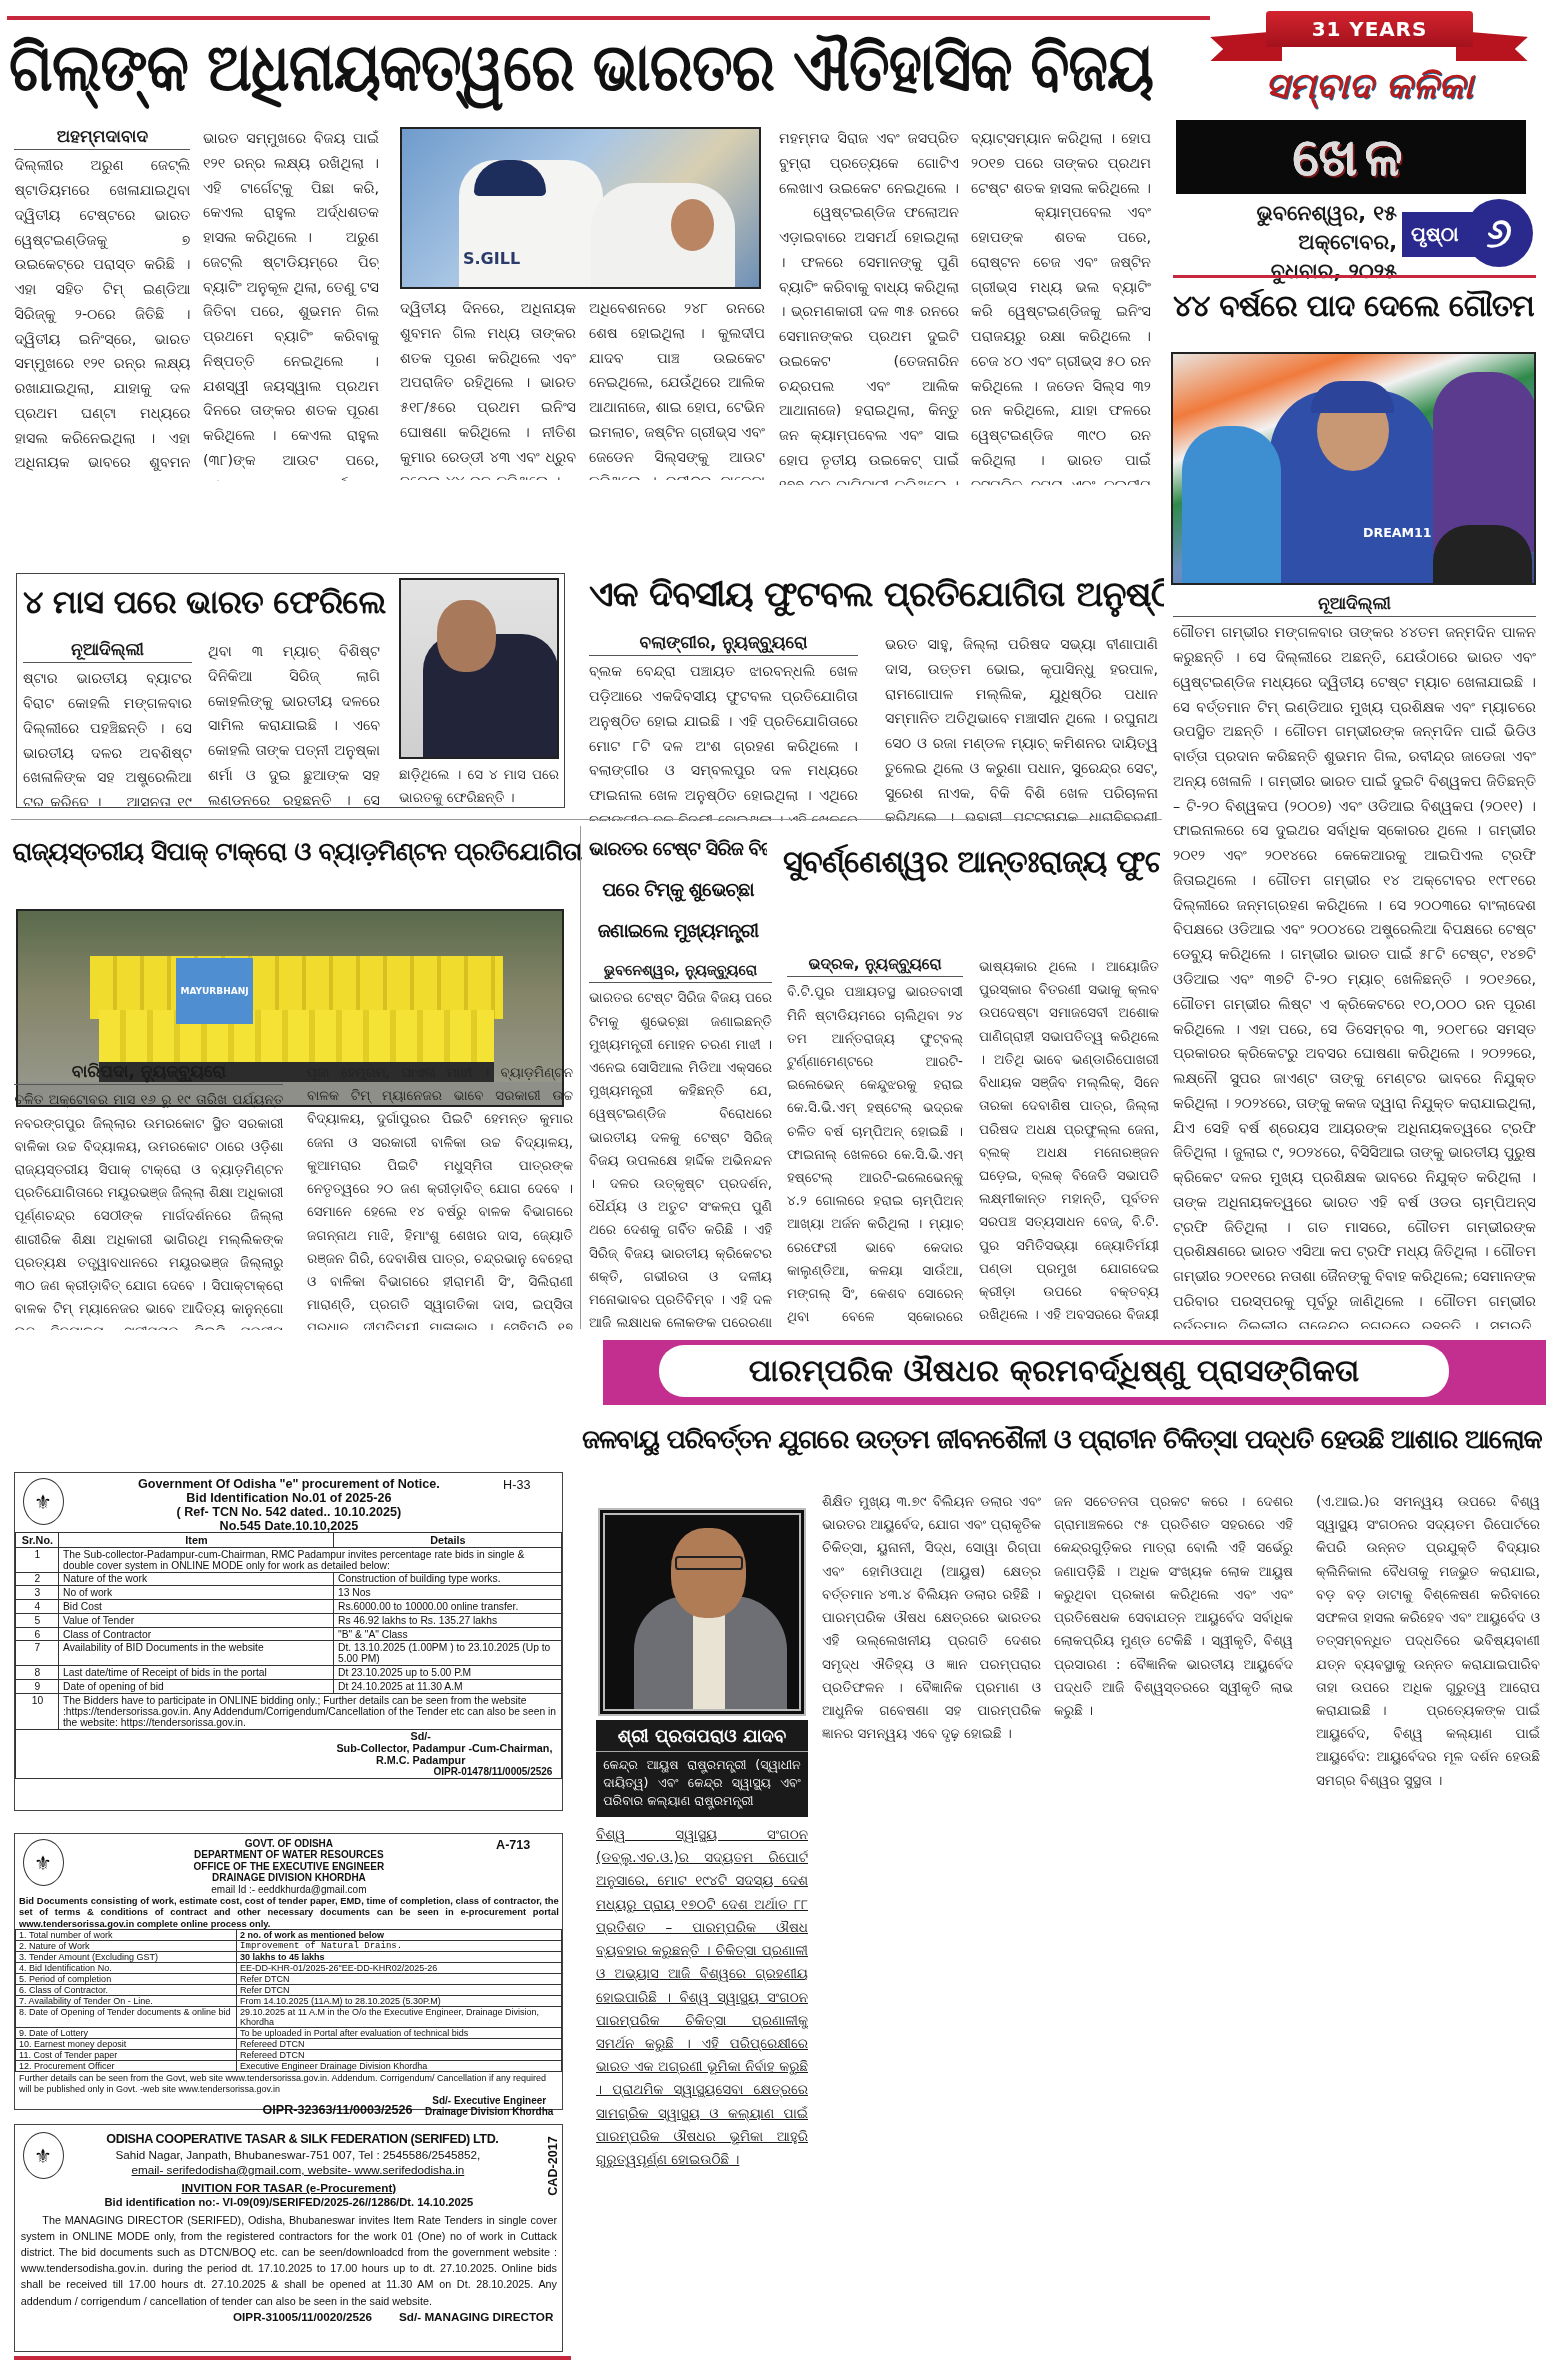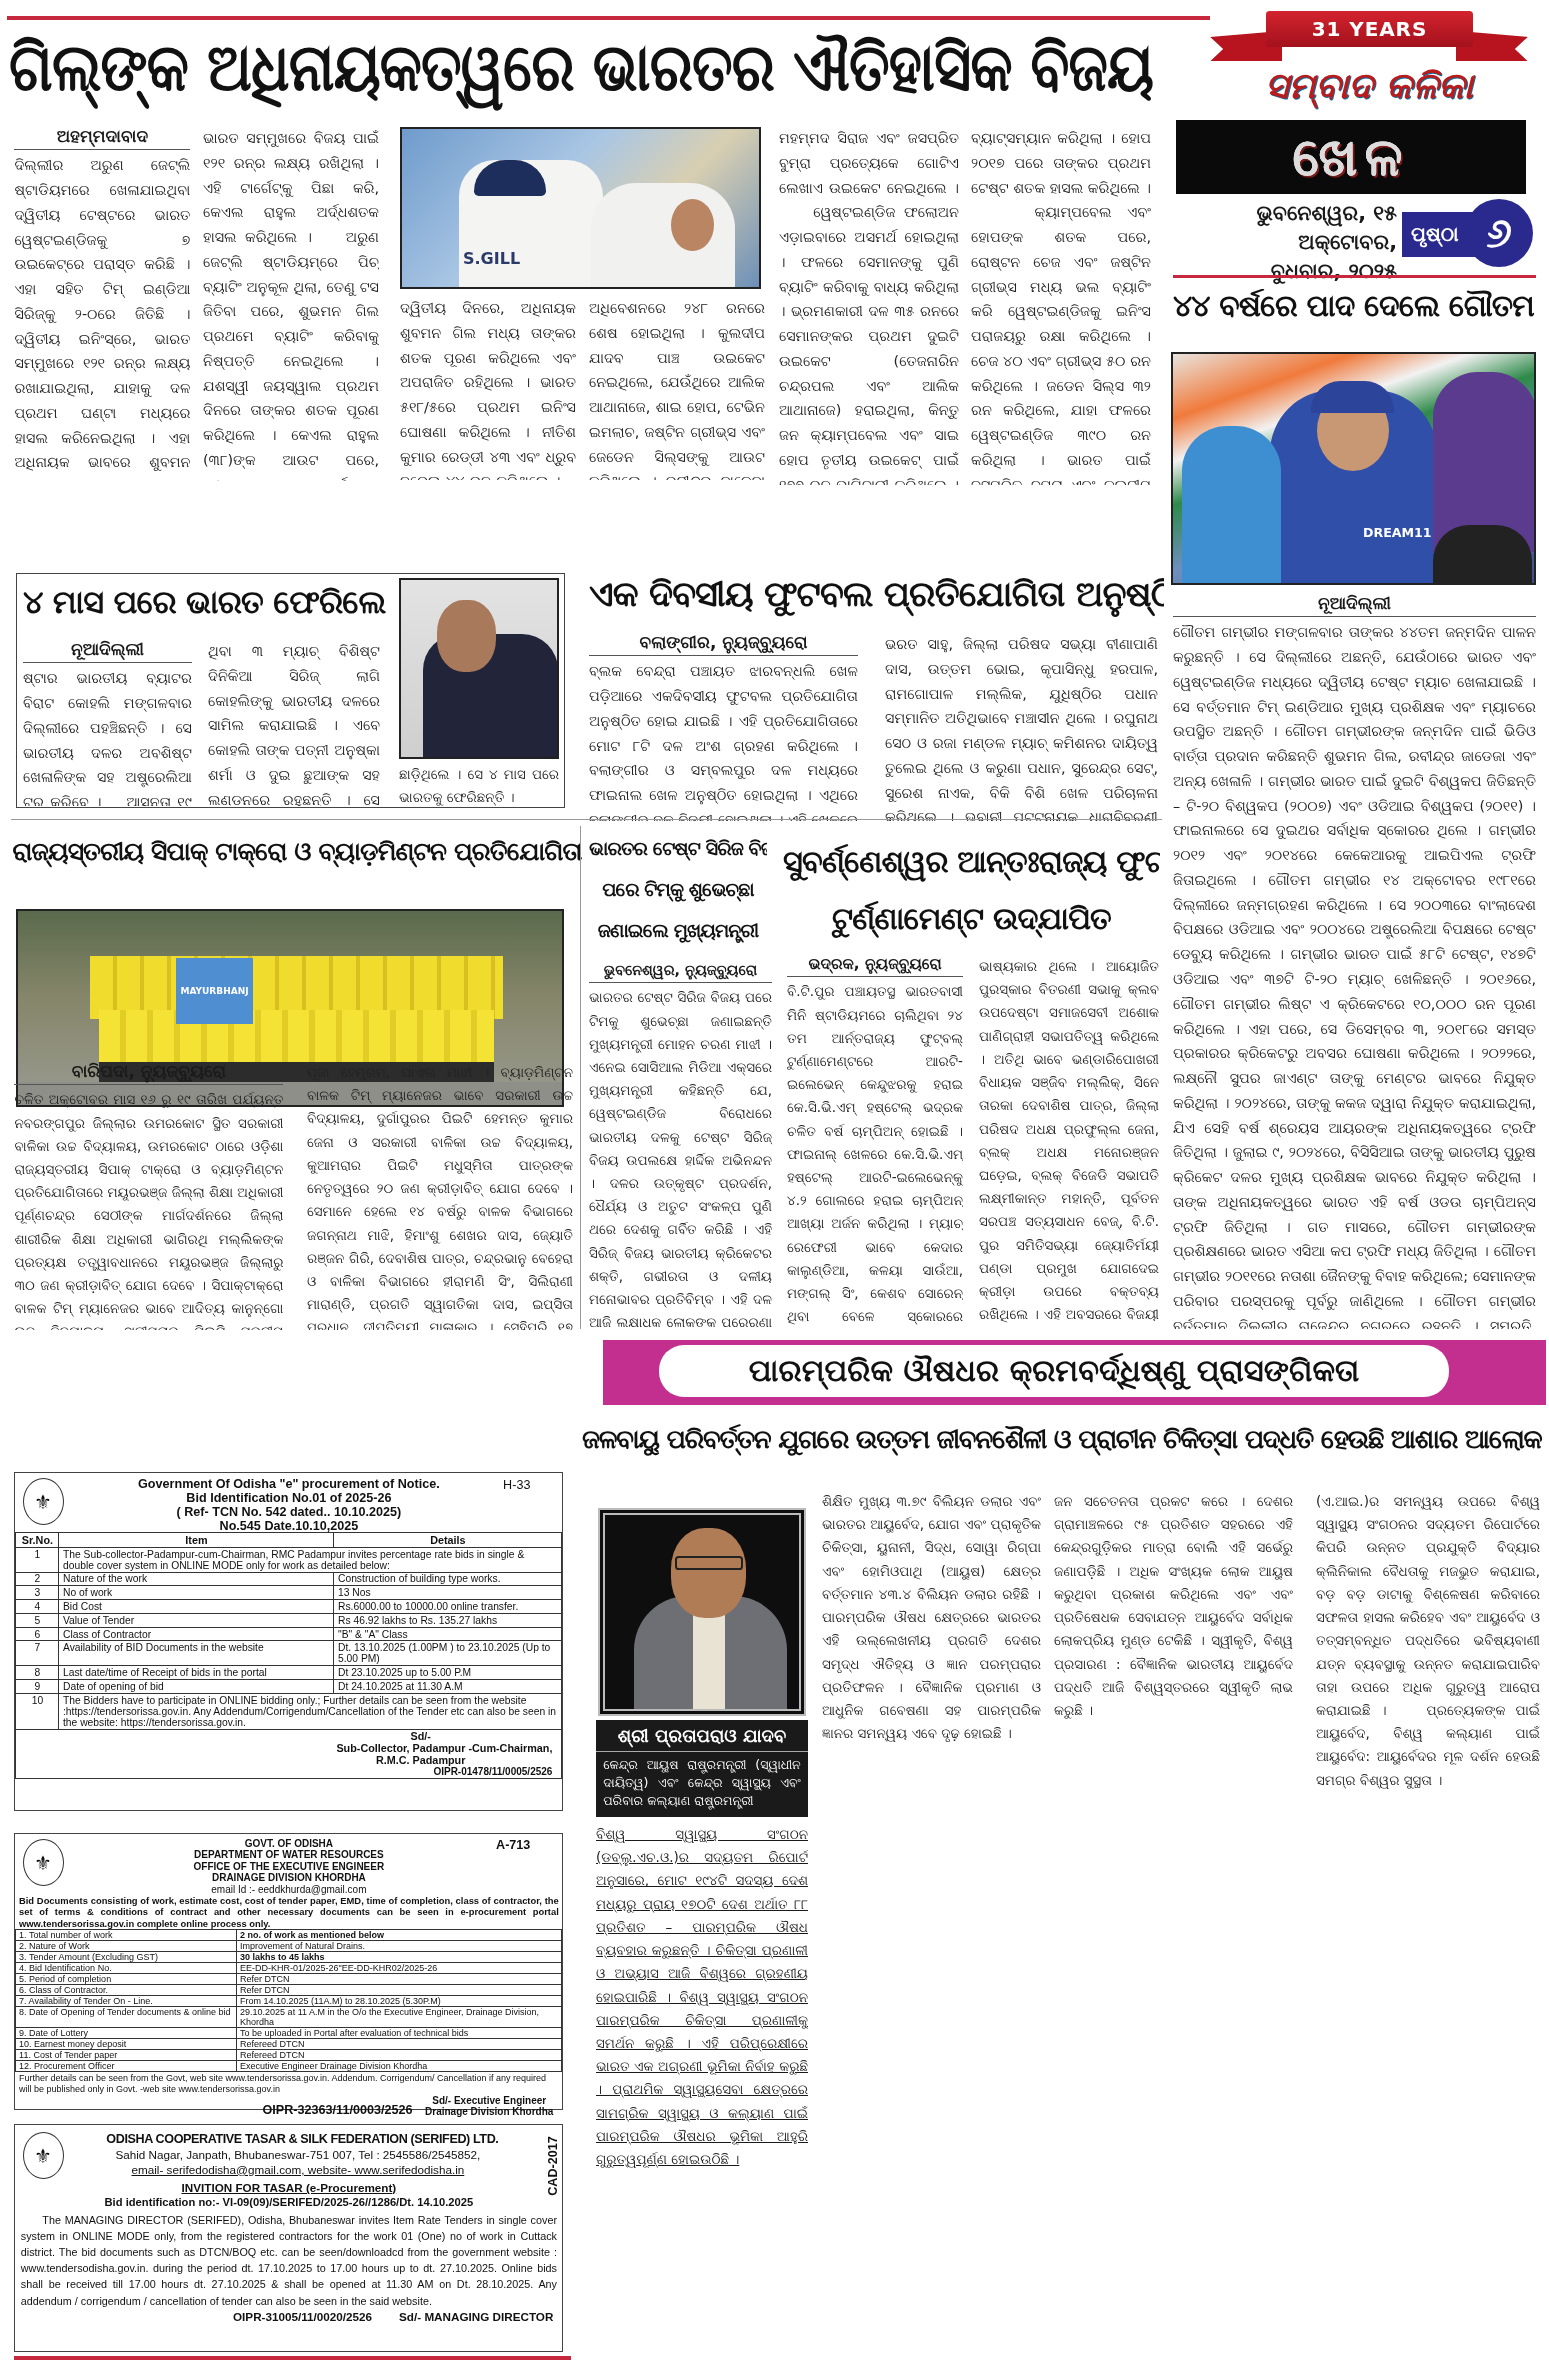--- a/index.html
+++ b/index.html
@@ -156,21 +156,20 @@
   <div class="headline" style="font-size:19px; line-height:41px;">ପରେ ଟିମ୍‌କୁ ଶୁଭେଚ୍ଛା</div>
   <div class="headline" style="font-size:19px; line-height:41px;">ଜଣାଇଲେ ମୁଖ୍ୟମନ୍ତ୍ରୀ</div>
 </div>
 <div class="col" style="left:589px; top:962px; width:183px; height:368px;">
   <div class="dateline" style="font-size:14.4px;">ଭୁବନେଶ୍ୱର, ନ୍ୟୁଜ୍‌ବ୍ୟୁରୋ</div>
   <div class="body-text" style="height:341px; font-size:13.5px;">ଭାରତର ଟେଷ୍ଟ ସିରିଜ ବିଜୟ ପରେ ଟିମକୁ ଶୁଭେଚ୍ଛା ଜଣାଇଛନ୍ତି ମୁଖ୍ୟମନ୍ତ୍ରୀ ମୋହନ ଚରଣ ମାଝୀ । ଏନେଇ ସୋସିଆଲ ମିଡିଆ ଏକ୍ସରେ ମୁଖ୍ୟମନ୍ତ୍ରୀ କହିଛନ୍ତି ଯେ, ୱେଷ୍ଟଇଣ୍ଡିଜ ବିରୋଧରେ ଭାରତୀୟ ଦଳକୁ ଟେଷ୍ଟ ସିରିଜ୍ ବିଜୟ ଉପଲକ୍ଷେ ହାର୍ଦ୍ଦିକ ଅଭିନନ୍ଦନ । ଦଳର ଉତ୍କୃଷ୍ଟ ପ୍ରଦର୍ଶନ, ଧୈର୍ଯ୍ୟ ଓ ଅତୁଟ ସଂକଳ୍ପ ପୁଣି ଥରେ ଦେଶକୁ ଗର୍ବିତ କରିଛି । ଏହି ସିରିଜ୍ ବିଜୟ ଭାରତୀୟ କ୍ରିକେଟର ଶକ୍ତି, ଗଭୀରତା ଓ ଦଳୀୟ ମନୋଭାବର ପ୍ରତିବିମ୍ବ । ଏହି ଦଳ ଆଜି ଲକ୍ଷାଧିକ ଲୋକଙ୍କୁ ପ୍ରେରଣା ଦେଉଛି । ସମସ୍ତ ଖେଳାଳି ଓ ସହଯୋଗୀ ଟିମ୍ ସଦସ୍ୟଙ୍କୁ ଆଗାମୀ ଟୁର୍ଣ୍ଣାମେଣ୍ଟ ଗୁଡ଼ିକରେ ଅଧିକ ସଫଳତା ପାଇଁ ଶୁଭେଚ୍ଛା ।</div>
 </div>
 
 <div class="col" style="left:783px; top:833px; width:377px; height:119px; text-align:center;">
   <div class="headline" style="font-size:30.5px; line-height:57px;">ସୁବର୍ଣ୍ଣେଶ୍ୱର ଆନ୍ତଃରାଜ୍ୟ ଫୁଟ୍‌ବଲ୍</div>
-  <div class="headline" style="font-size:30.5px; line-height:57px;">ଟୁର୍ଣ୍ଣାମେଣ୍ଟ ଉଦ୍‌ଯାପିତ</div>
 </div>
 <div class="col" style="left:787px; top:955px; width:176px; height:375px;">
   <div class="dateline" style="font-size:15.3px;">ଭଦ୍ରକ, ନ୍ୟୁଜ୍‌ବ୍ୟୁରୋ</div>
   <div class="body-text" style="height:348px; font-size:13.5px;">ବି.ଟି.ପୁର ପଞ୍ଚାୟତସ୍ଥ ଭାରତବାସୀ ମିନି ଷ୍ଟାଡିୟମରେ ଚାଲିଥିବା ୨୪ ତମ ଆର୍ନ୍ତରାଜ୍ୟ ଫୁଟ୍‌ବଲ୍ ଟୁର୍ଣ୍ଣାମେଣ୍ଟରେ ଆରଟି-ଇଲେଭେନ୍ କେନ୍ଦୁଝରକୁ ହରାଇ କେ.ସି.ଭି.ଏମ୍ ହଷ୍ଟେଲ୍ ଭଦ୍ରକ ଚଳିତ ବର୍ଷ ଚାମ୍ପିଅନ୍ ହୋଇଛି । ଫାଇନାଲ୍ ଖେଳରେ କେ.ସି.ଭି.ଏମ୍ ହଷ୍ଟେଲ୍ ଆରଟି-ଇଲେଭେନ୍‌କୁ ୪.୨ ଗୋଲରେ ହରାଇ ଚାମ୍ପିଅନ୍ ଆଖ୍ୟା ଅର୍ଜନ କରିଥିଲା । ମ୍ୟାଚ୍ ରେଫେରୀ ଭାବେ କେଦାର କାଲୁଣ୍ଡିଆ, କଳୟା ସାଉଁଆ, ମଙ୍ଗଲ୍ ସିଂ, କେଶବ ସୋରେନ୍ ଥିବା ବେଳେ ସ୍କୋରରେ ଶକ୍ତିକାନ୍ତ ଖଟୁଆ, ବିଜୟ ଦାସ ଓ ମଣ୍ଟୁ ଧଳ କାର୍ଯ୍ୟ ତୁଲାଇଥିଲେ । ମନୋଜ ସାହୁ, ଖଗେଶ୍ୱର ମହାନ୍ତି, ବିଜୁ ପତି</div>
 </div>
 <div class="col" style="left:979px; top:955px; width:180px; height:375px;">
   <div class="body-text" style="height:375px; font-size:13.5px;">ଭାଷ୍ୟକାର ଥିଲେ । ଆୟୋଜିତ ପୁରସ୍କାର ବିତରଣୀ ସଭାକୁ କ୍ଲବ ଉପଦେଷ୍ଟା ସମାଜସେବୀ ଅଶୋକ ପାଣିଗ୍ରାହୀ ସଭାପତିତ୍ୱ କରିଥିଲେ । ଅତିଥି ଭାବେ ଭଣ୍ଡାରିପୋଖରୀ ବିଧାୟକ ସଞ୍ଜିବ ମଲ୍ଲିକ୍, ସିନେ ତାରକା ଦେବାଶିଷ ପାତ୍ର, ଜିଲ୍ଲା ପରିଷଦ ଅଧକ୍ଷ ପ୍ରଫୁଲ୍ଲ ଜେନା, ବ୍ଲକ୍ ଅଧକ୍ଷ ମନୋରଞ୍ଜନ ଘଡ଼େଇ, ବ୍ଲକ୍ ବିଜେଡି ସଭାପତି ଲକ୍ଷ୍ମୀକାନ୍ତ ମହାନ୍ତି, ପୂର୍ବତନ ସରପଞ୍ଚ ସତ୍ୟସାଧନ ବେଜ୍, ବି.ଟି. ପୁର ସମିତିସଭ୍ୟା ଜ୍ୟୋତିର୍ମୟୀ ପଣ୍ଡା ପ୍ରମୁଖ ଯୋଗଦେଇ କ୍ରୀଡ଼ା ଉପରେ ବକ୍ତବ୍ୟ ରଖିଥିଲେ । ଏହି ଅବସରରେ ବିଜୟୀ ଦଳକୁ ଟ୍ରଫି ଓ ୩୦ ହଜାର ଟଙ୍କା, ରନର୍ସଅପ୍ ଦଳକୁ ଟ୍ରଫି ଓ ୨୦ ହଜାର ଟଙ୍କା ପ୍ରଦାନ କରାଯାଇଥିଲା ।</div>
 </div>
 
 <div class="magenta-banner">
@@ -289,21 +288,21 @@
   </div>
   <div style="font-size:9.4px; font-weight:bold; padding:0 3.6px; line-height:1.2; text-align:justify;">Bid Documents consisting of work, estimate cost, cost of tender paper, EMD, time of completion, class of contractor, the set of terms &amp; conditions of contract and other necessary documents can be seen in e-procurement portal www.tendersorissa.gov.in complete online process only.</div>
   <table style="font-size:9px;">
     <tbody>
         <tr>
           <td style="width:221px; padding:0 2.7px;">1.  Total number of work</td>
           <td style="padding:0 2.7px; font-weight:bold;">2 no. of work as mentioned below</td>
         </tr>
     <tr>
           <td style="padding:0 2.7px;">2.  Nature of Work</td>
-          <td style="padding:0 2.7px;">Improvement of Natural Drains.</td>
+          <td style="padding:0 2.7px;font-family:Liberation Mono, monospace;">Improvement of Natural Drains.</td>
         </tr>
     <tr>
           <td style="padding:0 2.7px;">3.  Tender Amount (Excluding GST)</td>
           <td style="padding:0 2.7px; font-weight:bold;">30 lakhs to 45 lakhs</td>
         </tr>
     <tr>
           <td style="padding:0 2.7px;">4.  Bid Identification No.</td>
           <td style="padding:0 2.7px;">EE-DD-KHR-01/2025-26"EE-DD-KHR02/2025-26</td>
         </tr>
     <tr>

